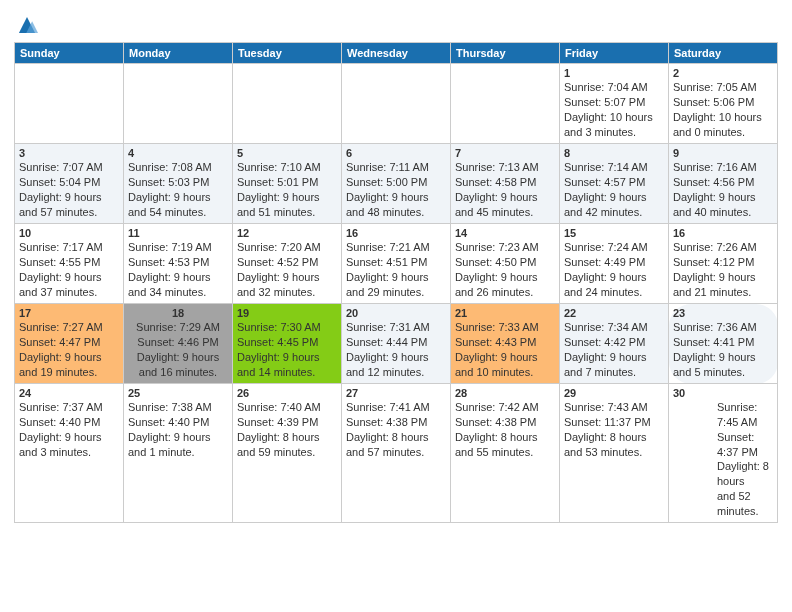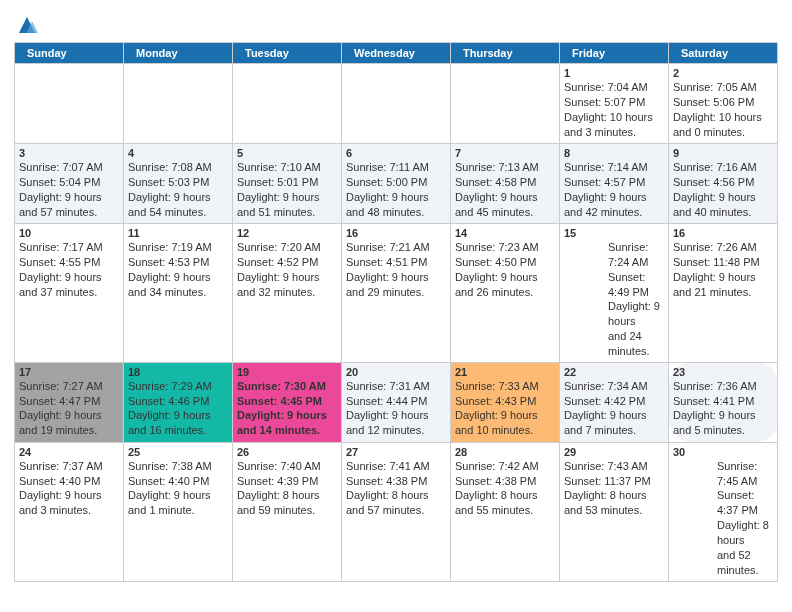--- a/index.html
+++ b/index.html
@@ -63,21 +63,21 @@
       width: 100%;
       border-collapse: collapse;
       table-layout: fixed;
     }
     .calendar th {
       background: #1a6faf;
       color: #fff;
       font-size: 11px;
       font-weight: bold;
       text-align: left;
-      padding: 4px 12px;
+      padding: 4px 5px;
       border: 1px solid #ccc;
     }
     .calendar td {
       vertical-align: top;
       border: 1px solid #ccc;
       padding: 3px 4px;
       background: #fff;
       font-size: 9px;
       color: #333;
       height: 80px;
@@ -238,51 +238,51 @@
           </td>
           <td>
             <span class="day-number">14</span>
             <div class="day-info" style="white-space: pre-line;">Sunrise: 7:23 AM
 Sunset: 4:50 PM
 Daylight: 9 hours
 and 26 minutes.</div>
           </td>
           <td>
             <span class="day-number">15</span>
-            <div class="day-info" style="white-space: pre-line; margin-left: 44px;">Sunrise: 7:24 AM
+            <div class="day-info" style="white-space: pre-line;">Sunrise: 7:24 AM
 Sunset: 4:49 PM
 Daylight: 9 hours
 and 24 minutes.</div>
           </td>
           <td>
             <span class="day-number">16</span>
             <div class="day-info" style="white-space: pre-line;">Sunrise: 7:26 AM
-Sunset: 11:48 PM
+Sunset: 4:12 PM
 Daylight: 9 hours
 and 21 minutes.</div>
           </td>
         </tr>
         <tr>
-          <td style="background: #a3a3a3;">
+          <td style="background: #fdba74;">
             <span class="day-number">17</span>
             <div class="day-info" style="white-space: pre-line;">Sunrise: 7:27 AM
 Sunset: 4:47 PM
 Daylight: 9 hours
 and 19 minutes.</div>
           </td>
-          <td style="background: #14b8a6;">
+          <td style="background: #a3a3a3; text-align: center;">
             <span class="day-number">18</span>
             <div class="day-info" style="white-space: pre-line;">Sunrise: 7:29 AM
 Sunset: 4:46 PM
 Daylight: 9 hours
 and 16 minutes.</div>
           </td>
-          <td style="background: #ec4899;">
+          <td style="background: #84cc16;">
             <span class="day-number">19</span>
-            <div class="day-info" style="white-space: pre-line; font-weight: bold;">Sunrise: 7:30 AM
+            <div class="day-info" style="white-space: pre-line;">Sunrise: 7:30 AM
 Sunset: 4:45 PM
 Daylight: 9 hours
 and 14 minutes.</div>
           </td>
           <td style="background: rgb(240, 244, 248);">
             <span class="day-number">20</span>
             <div class="day-info" style="white-space: pre-line;">Sunrise: 7:31 AM
 Sunset: 4:44 PM
 Daylight: 9 hours
 and 12 minutes.</div>

